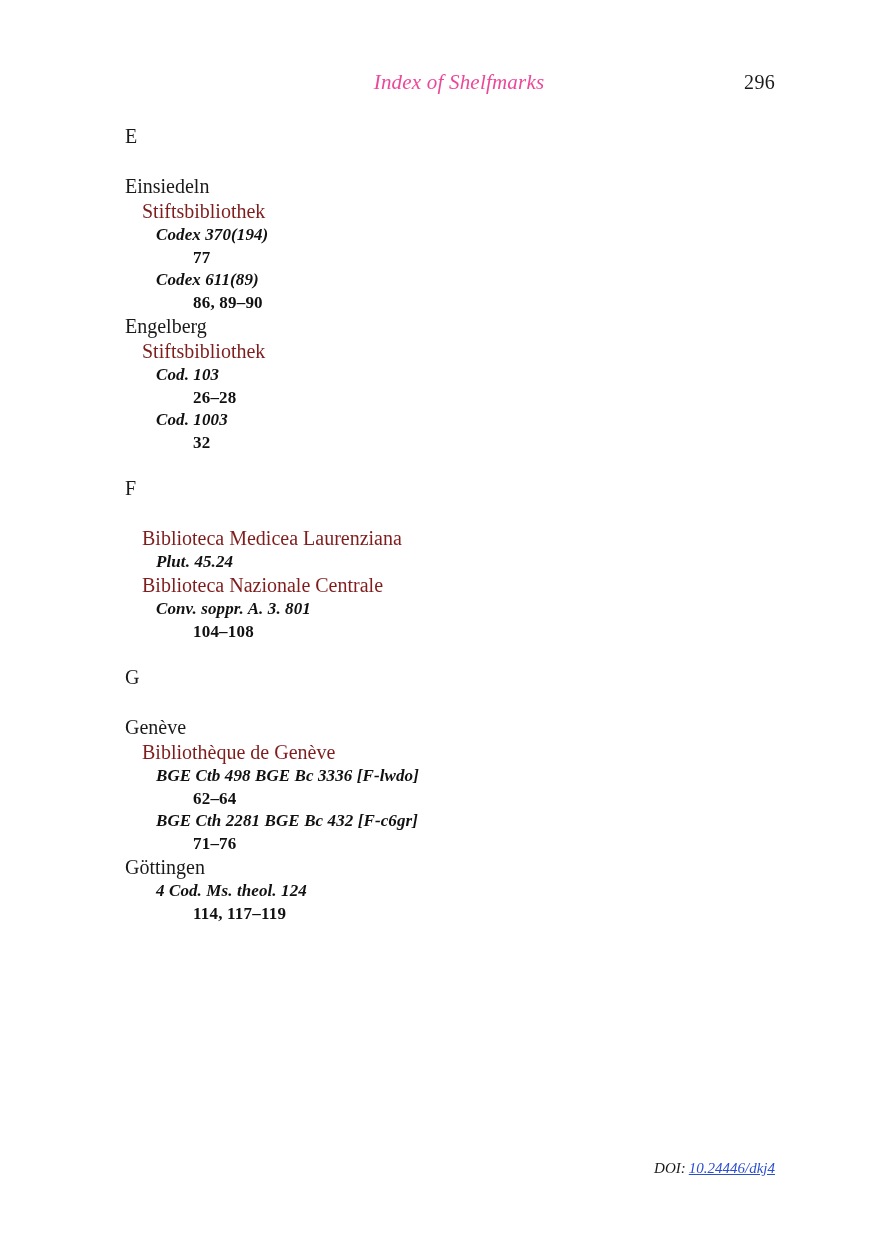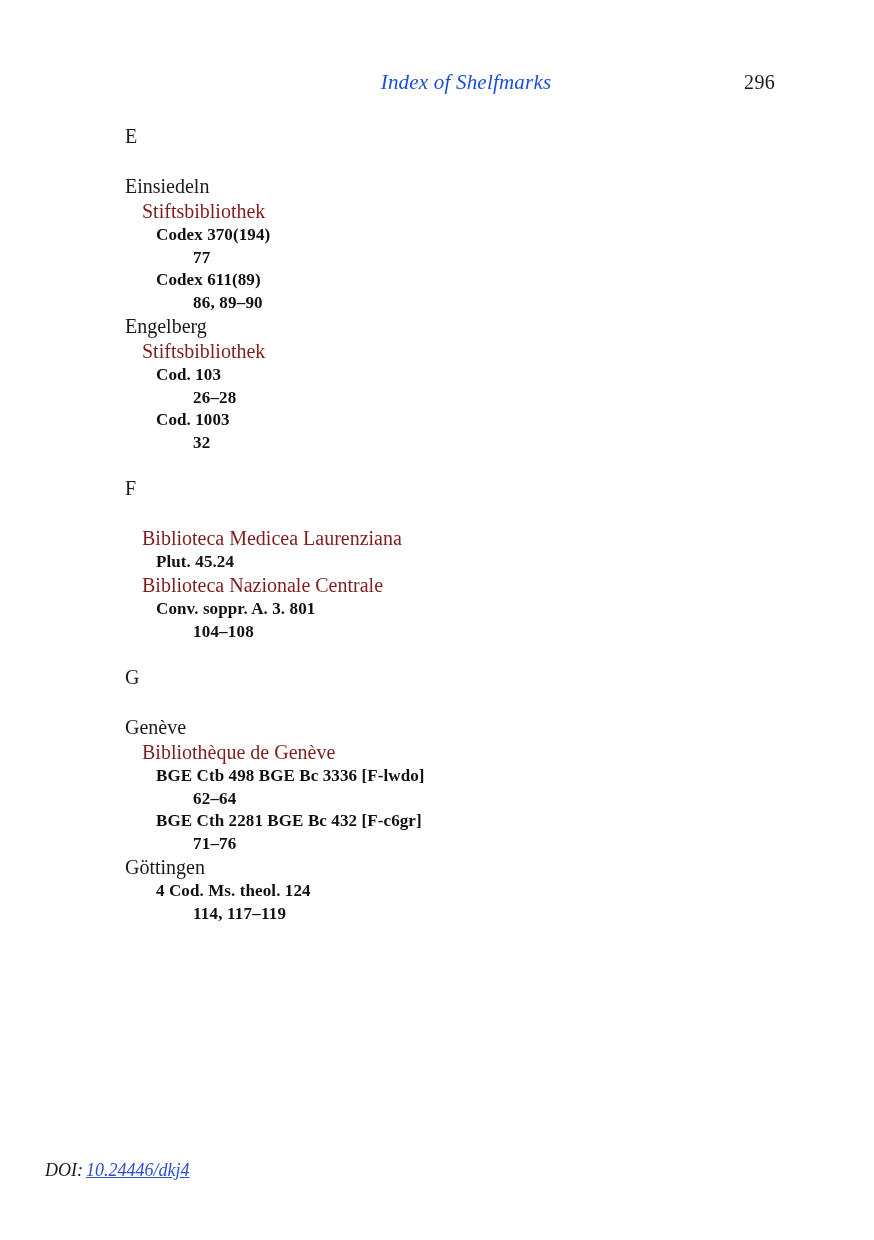--- a/index.html
+++ b/index.html
@@ -27,28 +27,28 @@
   
   .running-head {
     position: absolute;
     left: 125px;
     top: 70px;
     width: 650px;
     height: 30px;
   }
   .running-head-title {
     position: absolute;
-    left: 16px;
+    left: 9px;
     top: 0;
     width: 650px;
     text-align: center;
     font-style: italic;
     font-size: 21px;
     letter-spacing: 0.2px;
-    color: #1d4ed8;
+    color: #ec4899;
   }
   .running-head-folio {
     position: absolute;
     right: 0;
     top: 1px;
     font-size: 20px;
     letter-spacing: 0.3px;
     color: #1a1a1a;
   }
 
@@ -82,40 +82,41 @@
     margin: 0 0 0 17px;
     color: #7f1d1d;
   }
   .shelfmark {
     font-size: 17px;
     font-weight: bold;
     line-height: 22px;
     margin: 0 0 0 31px;
     color: #111111;
     letter-spacing: 0.1px;
+    font-style: italic;
   }
   .pages {
     font-size: 17px;
     font-weight: bold;
     line-height: 23px;
     margin: 0 0 0 68px;
     color: #111111;
     letter-spacing: 0.2px;
   }
 
   
   .doi-line {
     position: absolute;
     left: 0;
     top: 1160px;
     width: 775px;
-    font-size: 18px;
+    text-align: right;
+    font-size: 15px;
     font-style: italic;
     color: #1a1a1a;
-    padding-left: 45px;
   }
   .doi-label {
     font-style: italic;
   }
   .doi-link {
     font-style: italic;
     color: #2c4fd0;
     text-decoration: underline;
     margin-left: 3px;
   }

